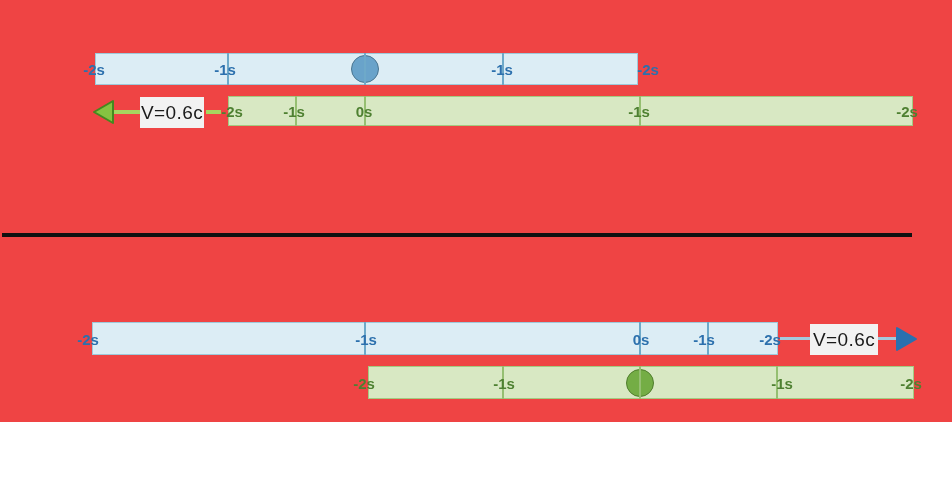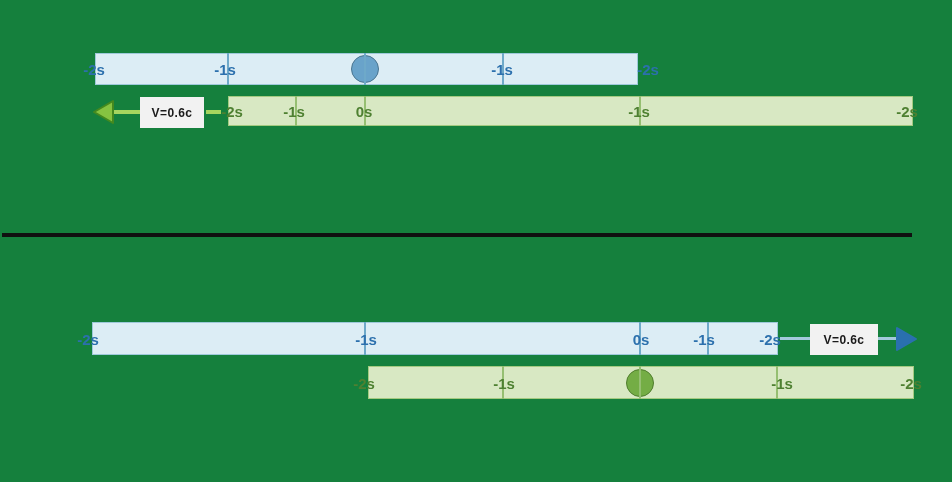--- a/index.html
+++ b/index.html
@@ -1,37 +1,37 @@
 <!DOCTYPE html>
 <html><head>
 <meta charset="utf-8">
 <style>
   html,body{margin:0;padding:0;background:#ffffff;}
   #stage{
     position:relative;
-    width:952px;height:482px;
-    background:#15803d;
+    width:952px;height:422px;
+    background:#ef4444;
     overflow:hidden;
     font-family:"Liberation Sans", sans-serif;
   }
   .bar{position:absolute;box-sizing:border-box;}
   .tick-line{position:absolute;z-index:3;}
   .tick-label{
     position:absolute;z-index:4;
     font-weight:bold;font-size:15px;
     white-space:nowrap;
     transform:translate(-50%,-50%);
     top:50%;
   }
   .clock-marker{position:absolute;border-radius:50%;z-index:2;box-sizing:border-box;}
   .v-line{position:absolute;z-index:1;}
   .v-label-box{
     position:absolute;z-index:5;
     display:flex;align-items:center;justify-content:center;
-    font-size:12px;letter-spacing:0.4px;font-weight:bold;
+    font-size:19px;letter-spacing:0.4px;
   }
   .arrowhead{position:absolute;z-index:5;}
   #divider{
     position:absolute;left:2px;top:233px;width:910px;height:4px;
     background:#101010;
   }
 </style>
 </head>
 <body>
 

